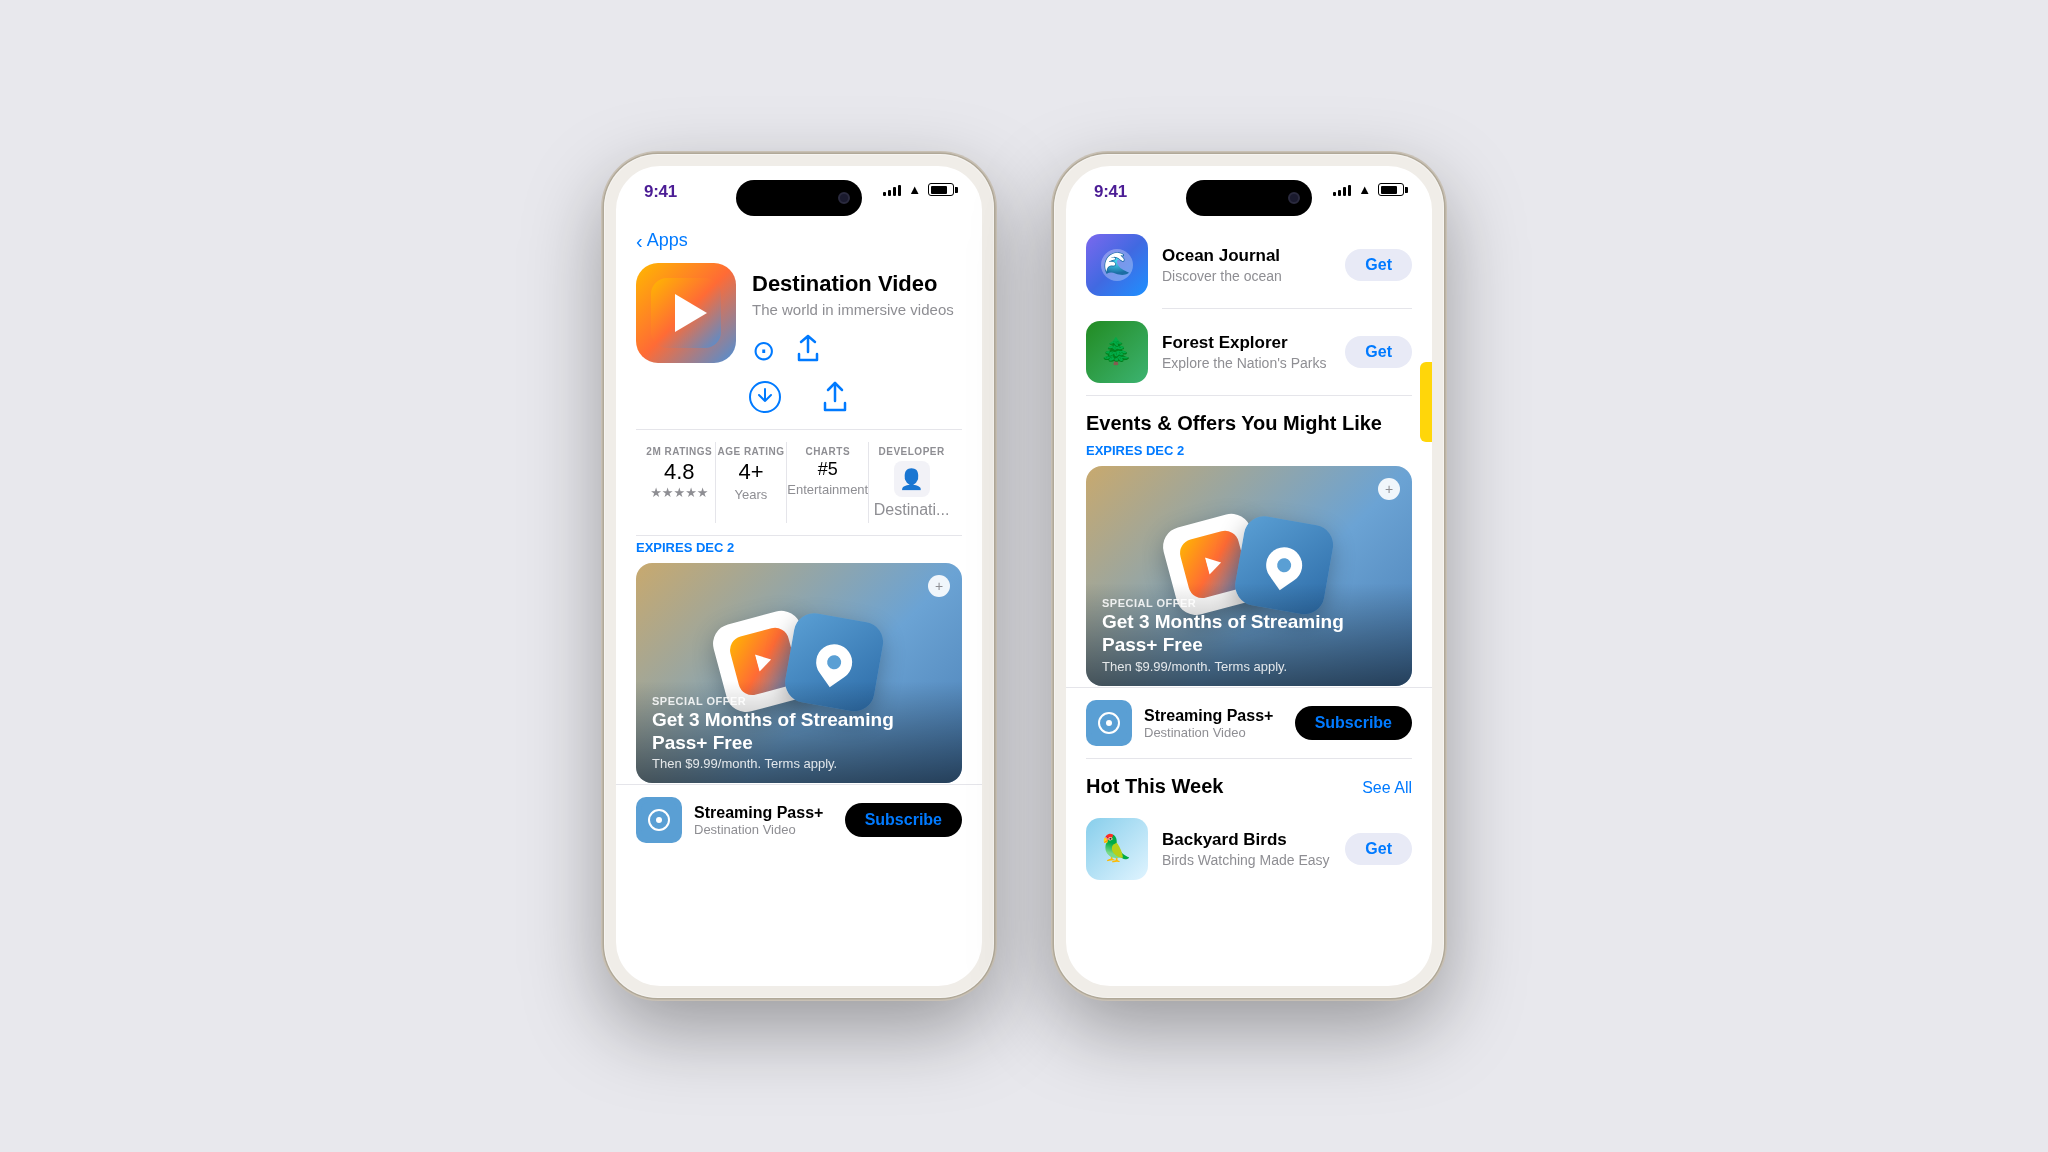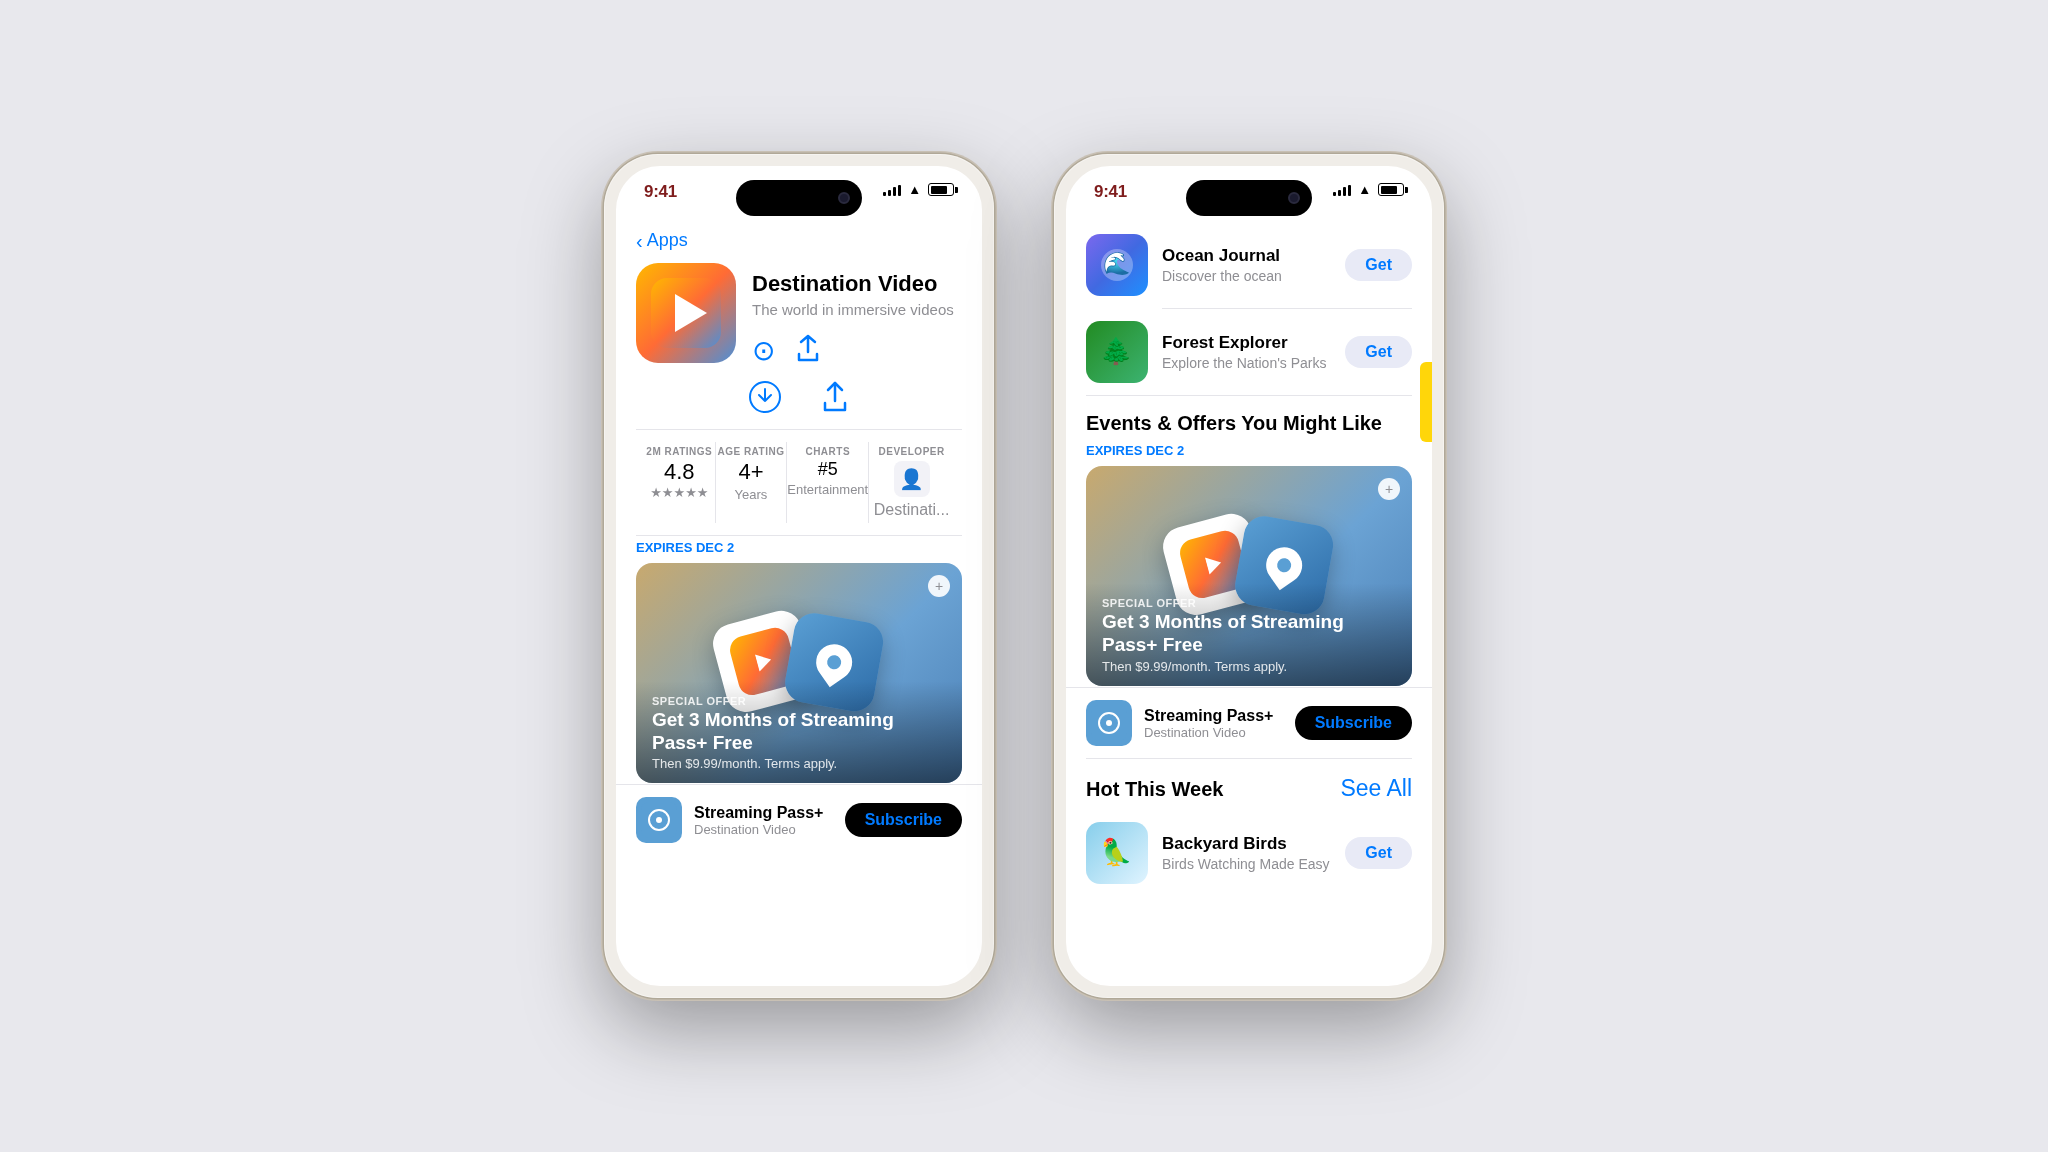--- a/index.html
+++ b/index.html
@@ -78,21 +78,21 @@
       align-items: flex-start;
       padding-top: 16px;
       padding-left: 28px;
       padding-right: 28px;
       justify-content: space-between;
       z-index: 5;
     }
     .status-time {
       font-size: 17px;
       font-weight: 600;
-      color: #7f1d1d;
+      color: #4c1d95;
       letter-spacing: -0.3px;
     }
     .status-icons {
       display: flex;
       align-items: center;
       gap: 7px;
     }
     .signal-bars {
       display: flex;
       align-items: flex-end;
@@ -503,21 +503,21 @@
       cursor: pointer;
     }
     .section-header {
       display: flex;
       align-items: baseline;
       justify-content: space-between;
       padding: 16px 20px 8px;
     }
     .see-all {
       color: #007AFF;
-      font-size: 23px;
+      font-size: 16px;
       font-weight: 400;
     }
     .backyard-icon {
       background: linear-gradient(135deg, #87CEEB 0%, #fff 100%);
     }
   </style>
 </head>
 <body>
 
 <div class="scene">

